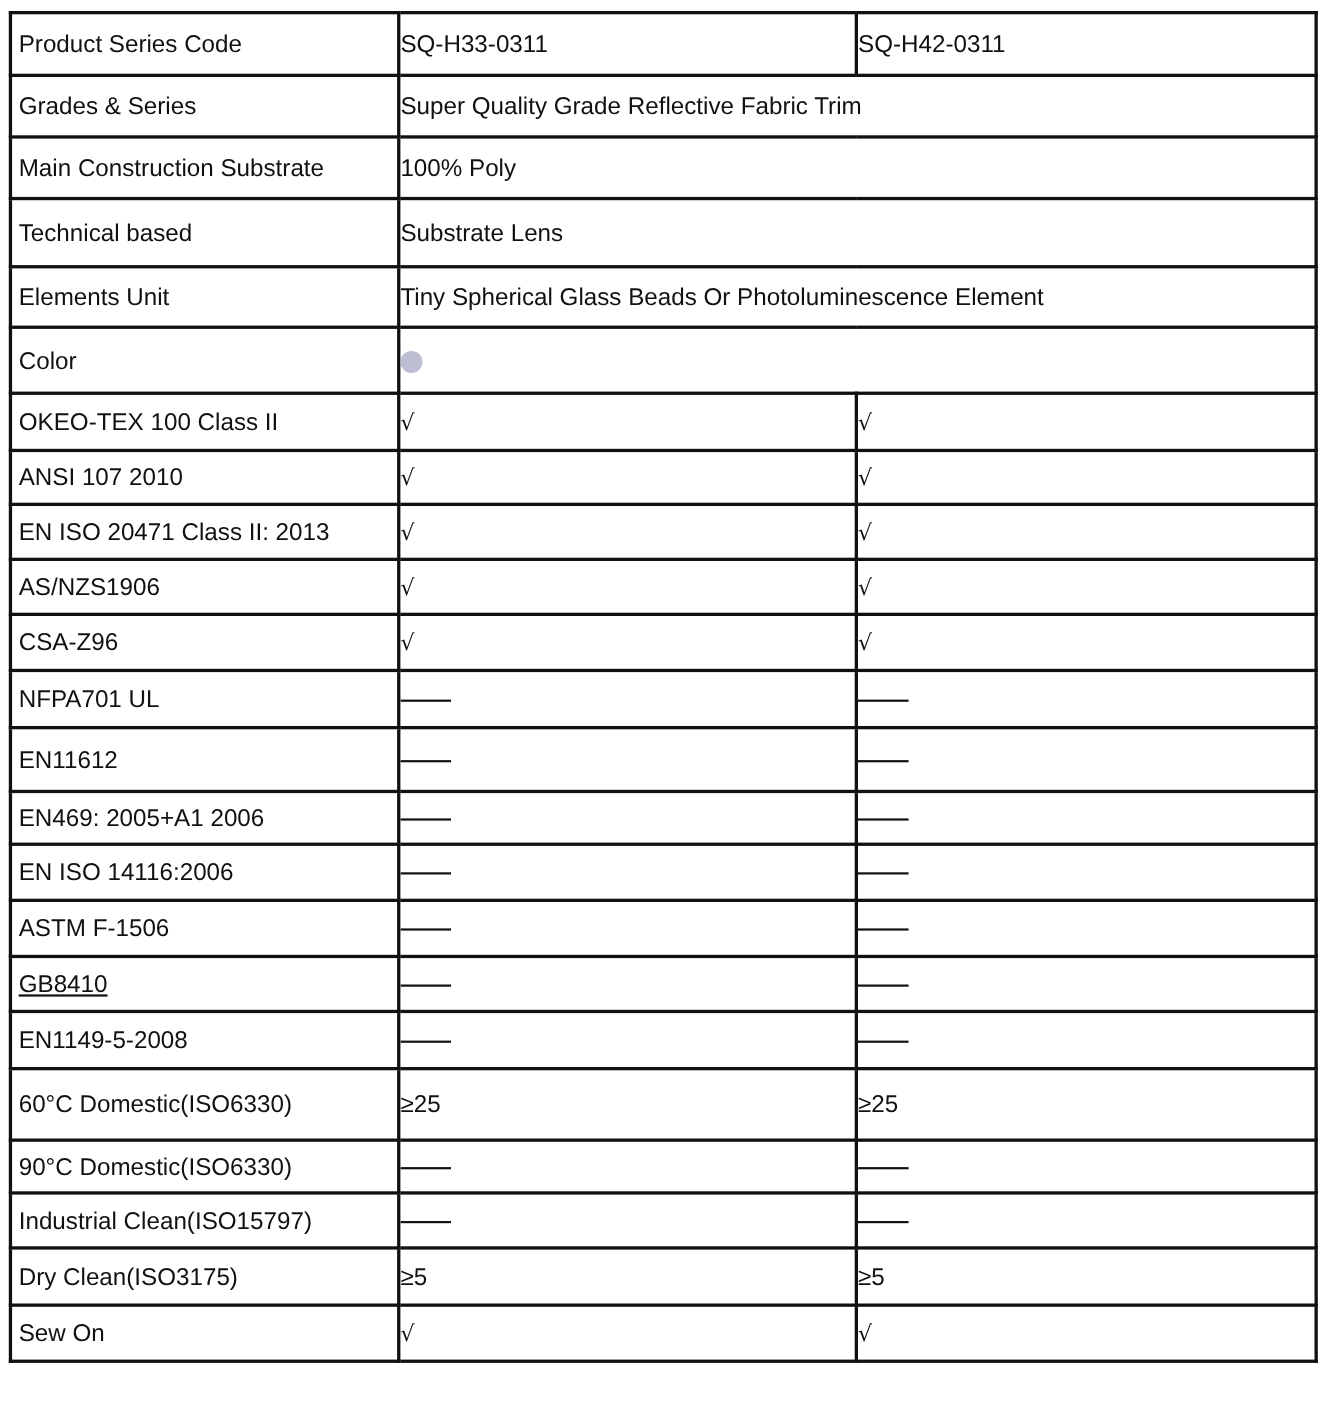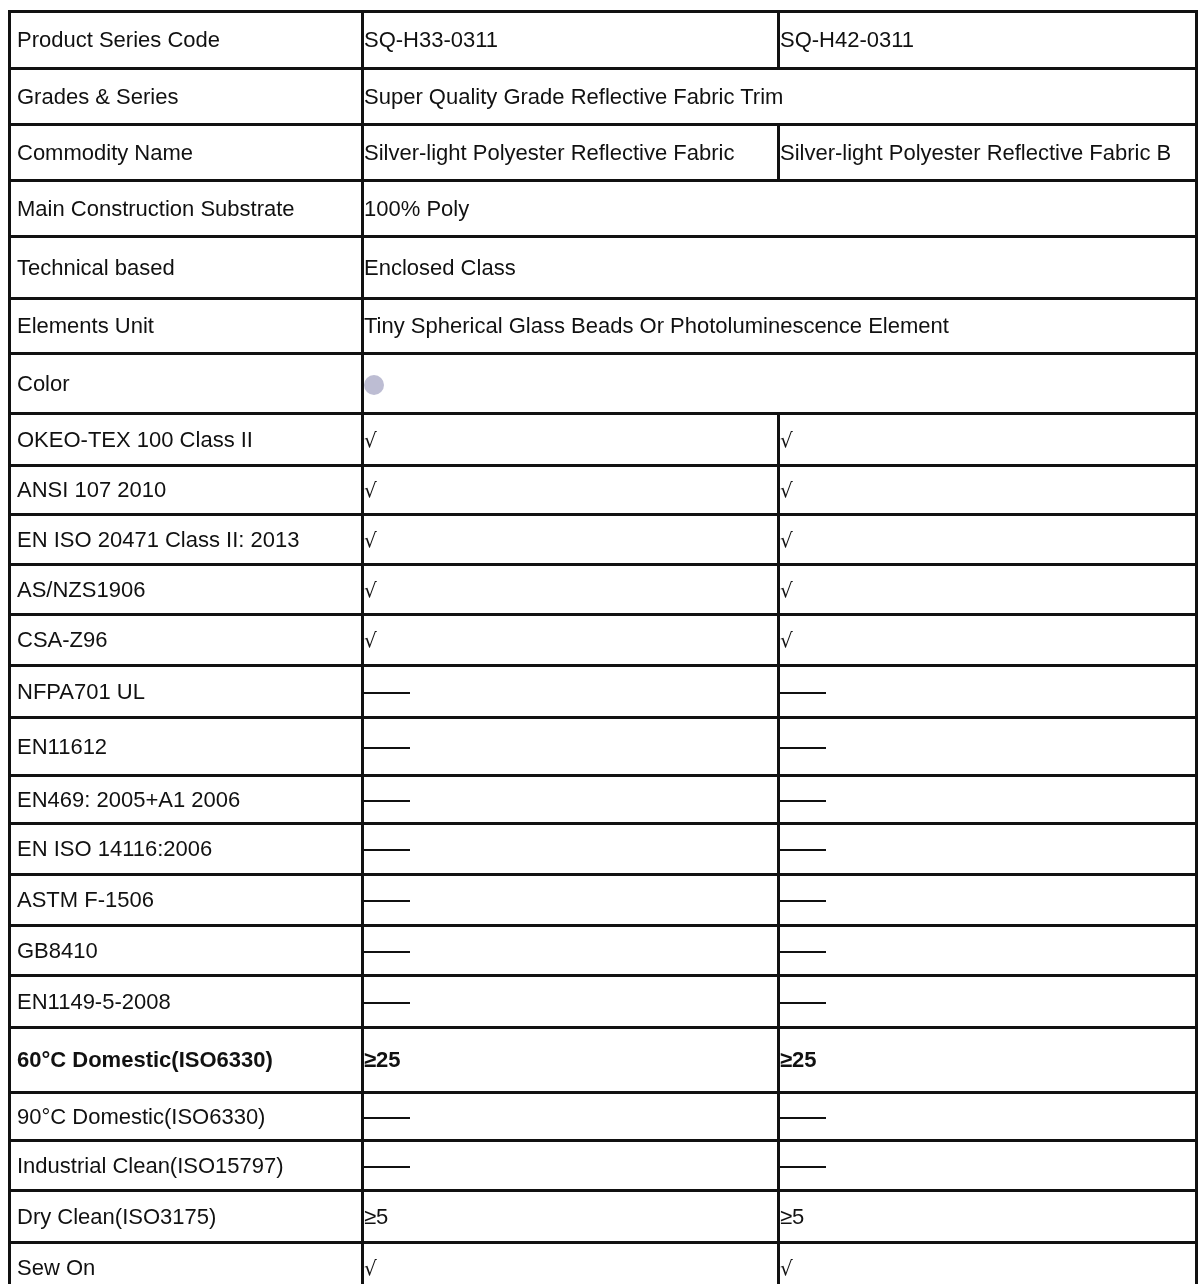--- a/index.html
+++ b/index.html
@@ -38,31 +38,26 @@
       <tr style="height: 57px;">
         <td class="label">Product Series Code</td>
         <td class="val">SQ-H33-0311</td>
         <td class="val">SQ-H42-0311</td>
       </tr>
       <tr style="height: 56px;">
         <td class="label">Grades &amp; Series</td>
         <td class="val" colspan="2">Super Quality Grade Reflective Fabric Trim</td>
       </tr>
       <tr style="height: 56px;">
-        <td class="label">Commodity Name</td>
-        <td class="val">Silver-light Polyester Reflective Fabric</td>
-        <td class="val">Silver-light Polyester Reflective Fabric B</td>
-      </tr>
-      <tr style="height: 56px;">
         <td class="label">Main Construction Substrate</td>
         <td class="val" colspan="2">100% Poly</td>
       </tr>
       <tr style="height: 62px;">
         <td class="label">Technical based</td>
-        <td class="val" colspan="2">Enclosed Class</td>
+        <td class="val" colspan="2">Substrate Lens</td>
       </tr>
       <tr style="height: 55px;">
         <td class="label">Elements Unit</td>
         <td class="val" colspan="2">Tiny Spherical Glass Beads Or Photoluminescence Element</td>
       </tr>
       <tr style="height: 60px;">
         <td class="label">Color</td>
         <td class="val" colspan="2"><span class="swatch" style="background: rgb(189, 189, 211);"></span></td>
       </tr>
       <tr style="height: 52px;">
@@ -108,31 +103,31 @@
       <tr style="height: 51px;">
         <td class="label">EN ISO 14116:2006</td>
         <td class="val"><span class="dash" aria-label="—"></span></td>
         <td class="val"><span class="dash" aria-label="—"></span></td>
       </tr>
       <tr style="height: 51px;">
         <td class="label">ASTM F-1506</td>
         <td class="val"><span class="dash" aria-label="—"></span></td>
         <td class="val"><span class="dash" aria-label="—"></span></td>
       </tr>
-      <tr style="height: 50px;">
+      <tr style="height: 50px; text-decoration: underline;">
         <td class="label">GB8410</td>
         <td class="val"><span class="dash" aria-label="—"></span></td>
         <td class="val"><span class="dash" aria-label="—"></span></td>
       </tr>
       <tr style="height: 52px; margin-left: 42px;">
         <td class="label">EN1149-5-2008</td>
         <td class="val"><span class="dash" aria-label="—"></span></td>
         <td class="val"><span class="dash" aria-label="—"></span></td>
       </tr>
-      <tr style="height: 65px; font-weight: bold;">
+      <tr style="height: 65px;">
         <td class="label">60°C Domestic(ISO6330)</td>
         <td class="val">≥25</td>
         <td class="val">≥25</td>
       </tr>
       <tr style="height: 48px;">
         <td class="label">90°C Domestic(ISO6330)</td>
         <td class="val"><span class="dash" aria-label="—"></span></td>
         <td class="val"><span class="dash" aria-label="—"></span></td>
       </tr>
       <tr style="height: 50px;">

